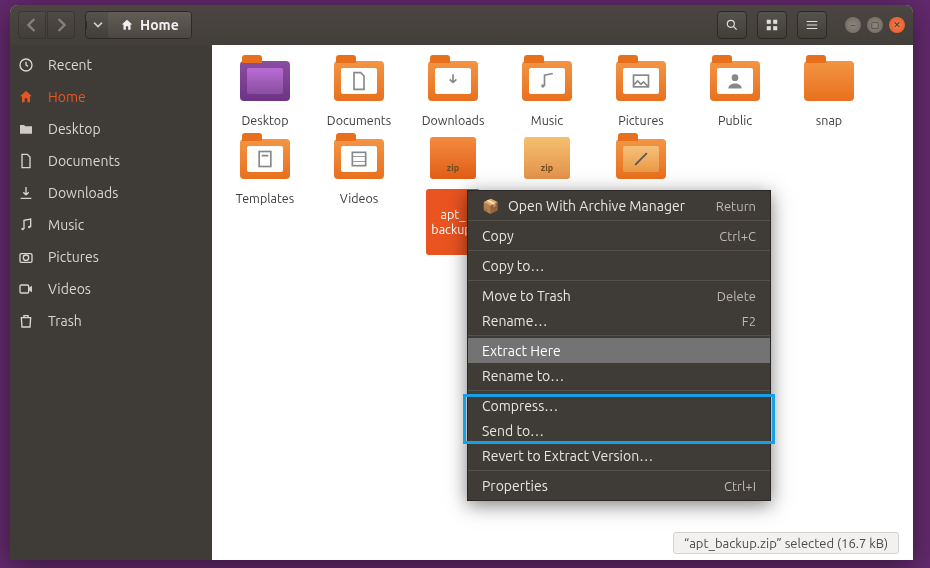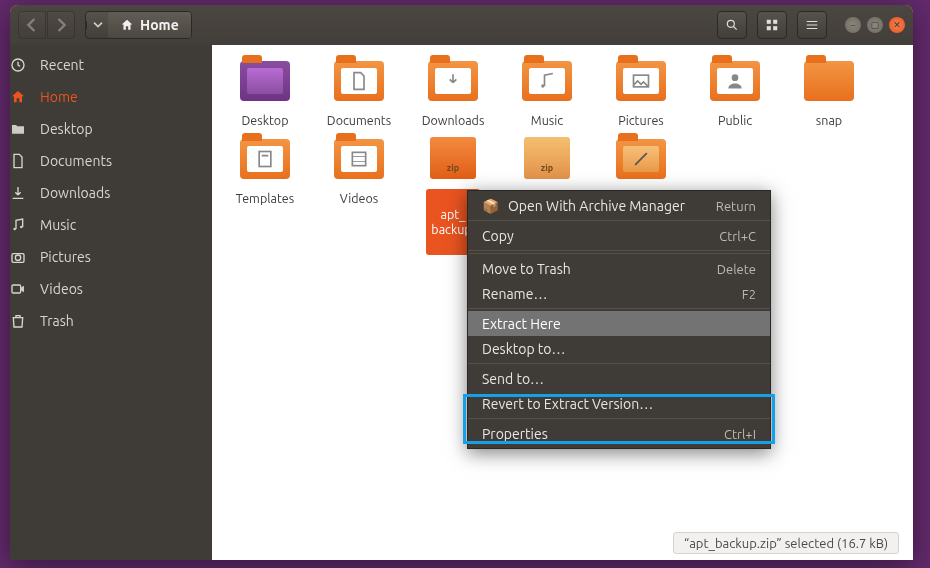--- a/index.html
+++ b/index.html
@@ -30,21 +30,21 @@
   .icon-btn { width:30px;height:28px;display:flex;align-items:center;justify-content:center;
     background:linear-gradient(#56524c,#413d38);border:1px solid #2c2a27;border-radius:4px;color:#ddd }
   .win-controls { display:flex; gap:6px; margin-left:8px }
   .wc { width:16px;height:16px;border-radius:50%;display:flex;align-items:center;justify-content:center;font-size:9px;color:#3a3a3a }
   .wc.min{background:radial-gradient(#8b857c,#6e6860)}
   .wc.max{background:radial-gradient(#8b857c,#6e6860)}
   .wc.close{background:radial-gradient(#f08050,#e95420)}
   
   .body { flex:1; display:flex; background:#fff }
   .sidebar { width:202px; background:#3f3b36; color:#d9d6d1; font-size:14px; padding-top:4px; position:relative }
-  .sb-item { display:flex;align-items:center;gap:14px;height:32px;padding:0 0;cursor:default }
+  .sb-item { display:flex;align-items:center;gap:14px;height:32px;padding:0 8px;cursor:default }
   .sb-item svg { width:16px;height:16px;fill:#cfcbc4;flex:0 0 16px }
   .sb-item.active { color:#e95420 }
   .sb-item.active svg { fill:#e95420 }
   .sb-item.plus { margin-top:24px }
   
   .files { flex:1; padding:14px 0 0 18px; position:relative; background:#fff }
   .grid { display:flex; flex-wrap:wrap; gap:0 24px; align-content:flex-start }
   .tile { width:70px; text-align:center; font-size:12.5px; color:#3c3c3c; margin-bottom:10px }
   .tile .ic { width:54px;height:48px;margin:0 auto 4px;position:relative }
   .tile.sel .lbl { background:#e95420; color:#fff; border-radius:3px; display:inline-block; padding:18px 5px; line-height:1.2 }
@@ -346,20 +346,25 @@
     <span class="sc">Return</span>
   </div>
   <div class="ctx-sep"></div>
   <div class="ctx-item">
     <span class="l">
         <span>Copy</span>
       </span>
     <span class="sc">Ctrl+C</span>
   </div>
   <div class="ctx-sep"></div>
+  <div class="ctx-item">
+      <span class="l">
+        <span>Copy to…</span>
+      </span>
+    </div>
   <div class="ctx-sep"></div>
   <div class="ctx-item">
     <span class="l">
         <span>Move to Trash</span>
       </span>
     <span class="sc">Delete</span>
   </div>
   <div class="ctx-item">
     <span class="l">
         <span>Rename…</span>
@@ -367,24 +372,29 @@
     <span class="sc">F2</span>
   </div>
   <div class="ctx-sep"></div>
   <div class="ctx-item hl">
       <span class="l">
         <span>Extract Here</span>
       </span>
     </div>
   <div class="ctx-item">
       <span class="l">
-        <span>Desktop to…</span>
-      </span>
-    </div>
-  <div class="ctx-sep"></div>
+        <span>Rename to…</span>
+      </span>
+    </div>
+  <div class="ctx-sep"></div>
+  <div class="ctx-item">
+      <span class="l">
+        <span>Compress…</span>
+      </span>
+    </div>
   <div class="ctx-item">
       <span class="l">
         <span>Send to…</span>
       </span>
     </div>
   <div class="ctx-item">
       <span class="l">
         <span>Revert to Extract Version…</span>
       </span>
     </div>

